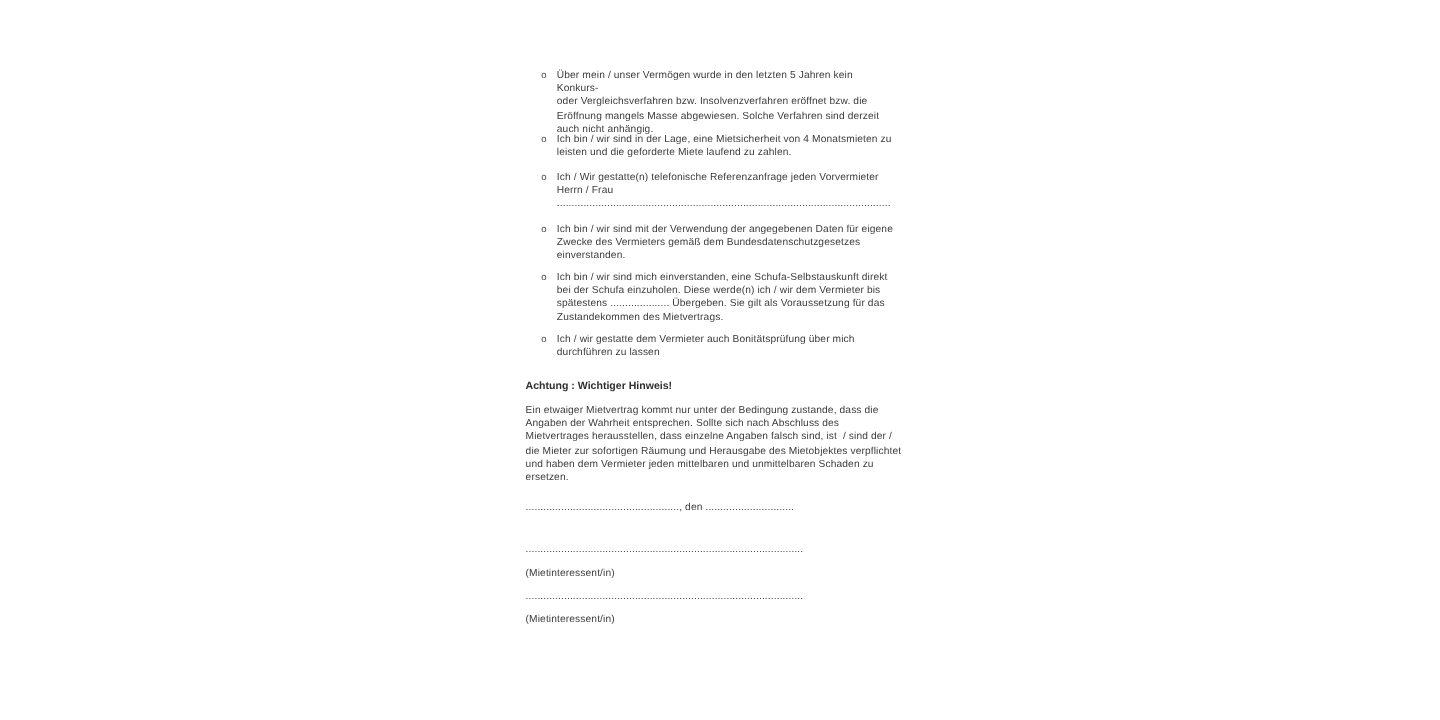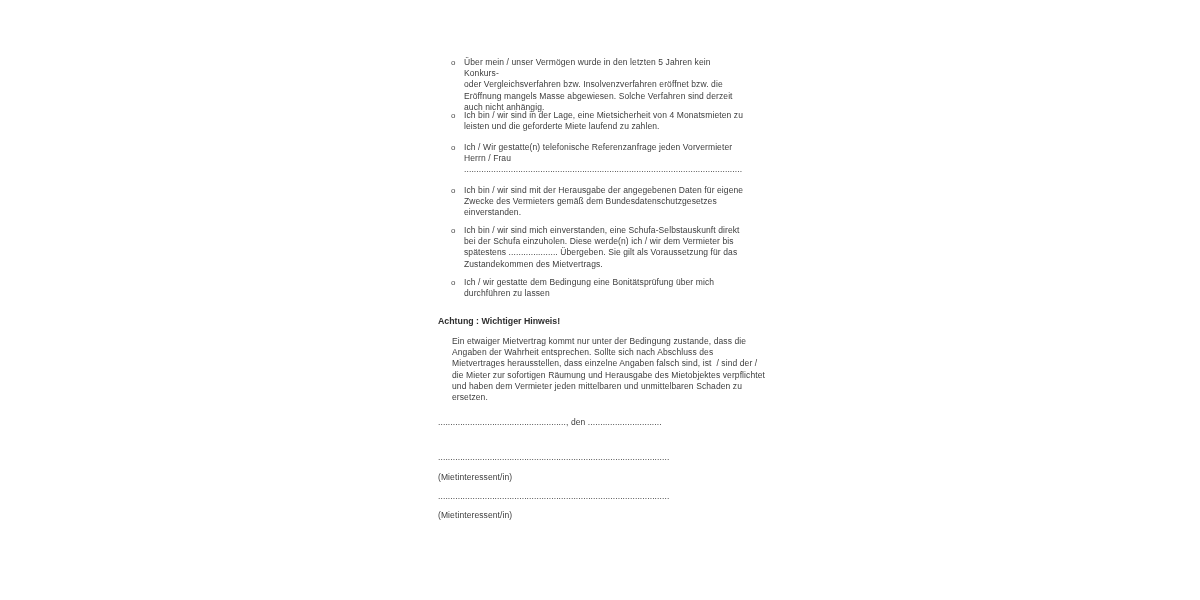--- a/index.html
+++ b/index.html
@@ -43,21 +43,21 @@
     left: 438px;
     top: 316px;
     width: 312px;
     font-size: 8.8px;
     font-weight: bold;
     color: #2e2e2e;
     white-space: pre;
   }
   .notice-body {
     position: absolute;
-    left: 452px;
+    left: 438px;
     top: 336px;
     width: 315px;
   }
   .date-line {
     position: absolute;
     left: 438px;
     top: 417px;
     width: 315px;
     white-space: pre;
   }
@@ -87,36 +87,36 @@
 
   <div class="checklist-item" style="top:142px">
     <span class="bullet-marker">o</span>
     <div class="txt item-text">Ich / Wir gestatte(n) telefonische Referenzanfrage jeden Vorvermieter
 Herrn / Frau
 .................................................................................................................</div>
   </div>
 
   <div class="checklist-item" style="top:185px">
     <span class="bullet-marker">o</span>
-    <div class="txt item-text">Ich bin / wir sind mit der Herausgabe der angegebenen Daten für eigene
+    <div class="txt item-text">Ich bin / wir sind mit der Verwendung der angegebenen Daten für eigene
 Zwecke des Vermieters gemäß dem Bundesdatenschutzgesetzes
 einverstanden.</div>
   </div>
 
   <div class="checklist-item" style="top:225px">
     <span class="bullet-marker">o</span>
     <div class="txt item-text">Ich bin / wir sind mich einverstanden, eine Schufa-Selbstauskunft direkt
 bei der Schufa einzuholen. Diese werde(n) ich / wir dem Vermieter bis
 spätestens .................... Übergeben. Sie gilt als Voraussetzung für das
 Zustandekommen des Mietvertrags.</div>
   </div>
 
   <div class="checklist-item" style="top:277px">
     <span class="bullet-marker">o</span>
-    <div class="txt item-text">Ich / wir gestatte dem Bedingung eine Bonitätsprüfung über mich
+    <div class="txt item-text">Ich / wir gestatte dem Vermieter auch Bonitätsprüfung über mich
 durchführen zu lassen</div>
   </div>
 
   <div class="notice-heading">Achtung : Wichtiger Hinweis!</div>
   <div class="txt notice-body">Ein etwaiger Mietvertrag kommt nur unter der Bedingung zustande, dass die
 Angaben der Wahrheit entsprechen. Sollte sich nach Abschluss des
 Mietvertrages herausstellen, dass einzelne Angaben falsch sind, ist  / sind der /
 die Mieter zur sofortigen Räumung und Herausgabe des Mietobjektes verpflichtet
 und haben dem Vermieter jeden mittelbaren und unmittelbaren Schaden zu
 ersetzen.</div>

